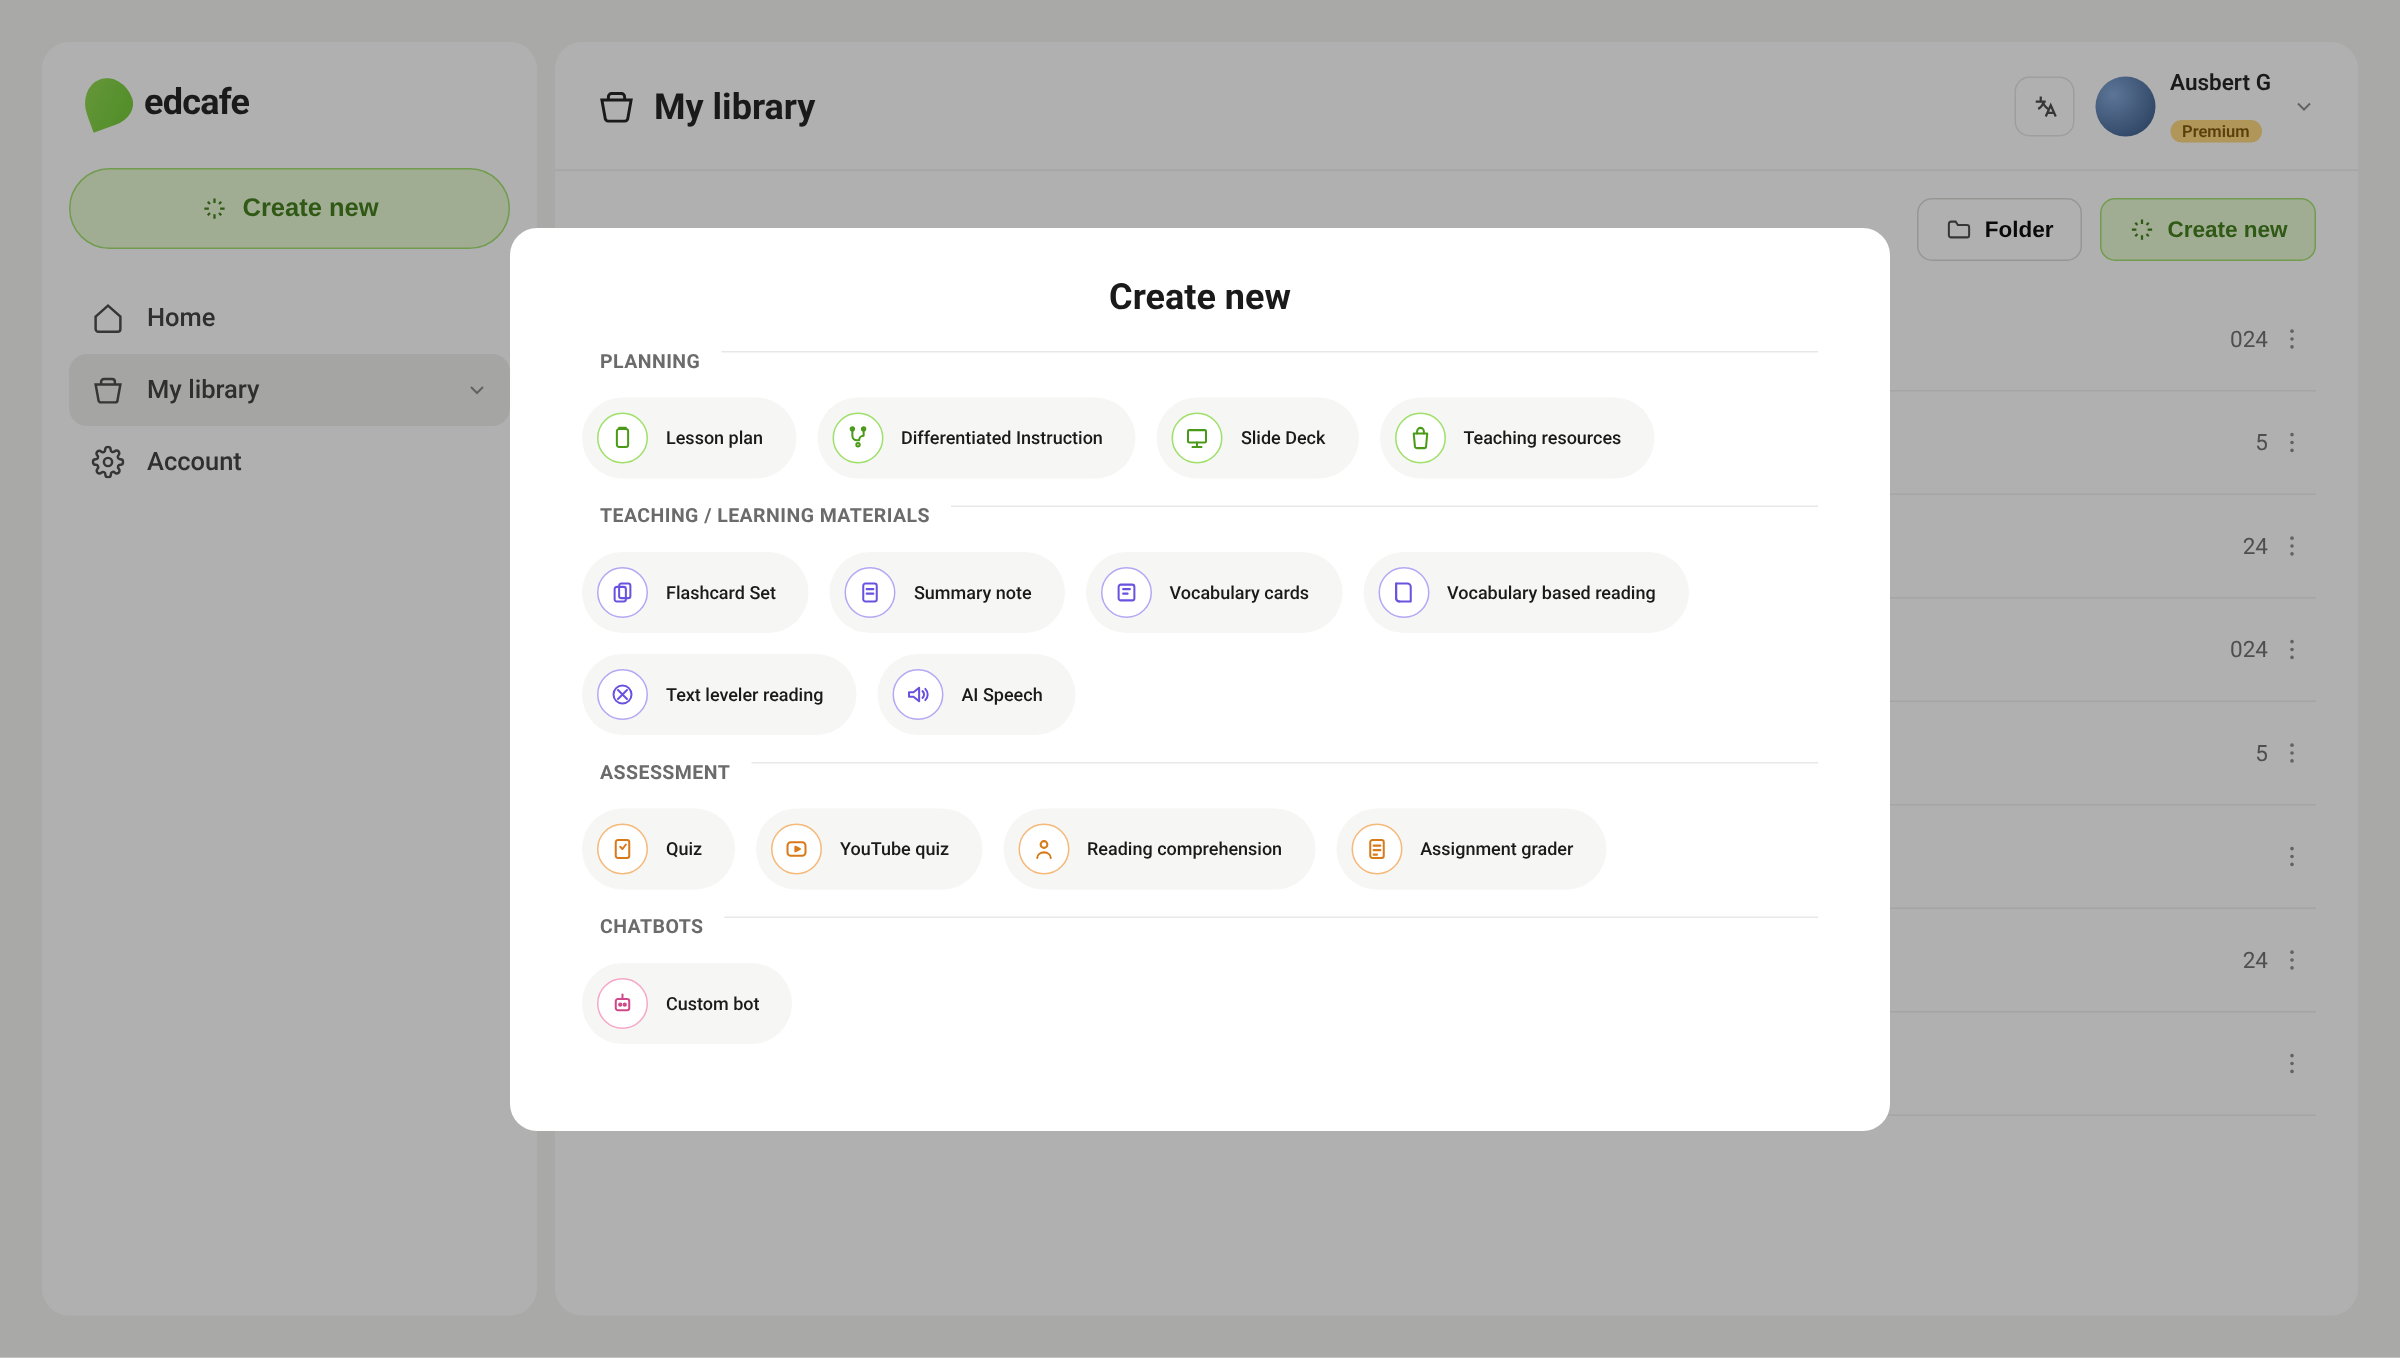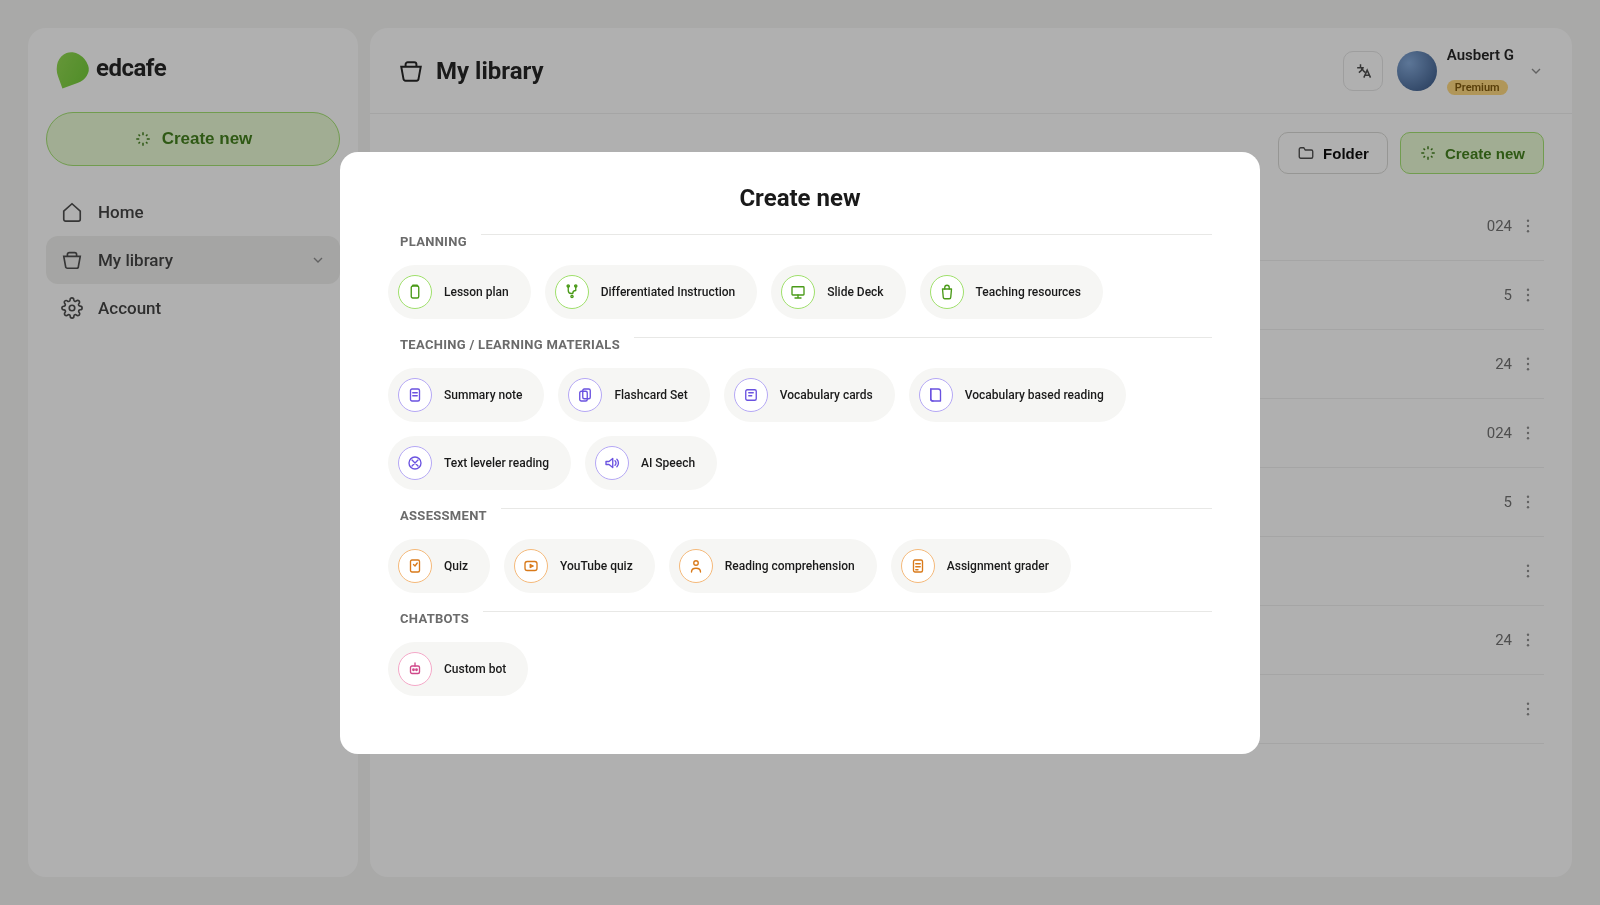--- a/index.html
+++ b/index.html
@@ -457,34 +457,34 @@
             <span>Teaching resources</span>
           </div>
         </div>
         <div class="section-header">
           <span>TEACHING / LEARNING MATERIALS</span>
         </div>
         <div class="chips">
           <div class="chip purple">
             <span class="chip-icon">
               <svg width="18" height="18" viewBox="0 0 24 24" fill="none" stroke="#6a52e0" stroke-width="1.8" stroke-linecap="round" stroke-linejoin="round">
+                <rect x="5" y="7" width="10" height="13" rx="2"></rect>
+                <rect x="9" y="4" width="10" height="13" rx="2"></rect>
+              </svg>
+            </span>
+            <span>Flashcard Set</span>
+          </div>
+          <div class="chip purple">
+            <span class="chip-icon">
+              <svg width="18" height="18" viewBox="0 0 24 24" fill="none" stroke="#6a52e0" stroke-width="1.8" stroke-linecap="round" stroke-linejoin="round">
                 <rect x="6" y="4" width="12" height="16" rx="2"></rect>
                 <path d="M9 9h6M9 13h6"></path>
               </svg>
             </span>
             <span>Summary note</span>
-          </div>
-          <div class="chip purple">
-            <span class="chip-icon">
-              <svg width="18" height="18" viewBox="0 0 24 24" fill="none" stroke="#6a52e0" stroke-width="1.8" stroke-linecap="round" stroke-linejoin="round">
-                <rect x="5" y="7" width="10" height="13" rx="2"></rect>
-                <rect x="9" y="4" width="10" height="13" rx="2"></rect>
-              </svg>
-            </span>
-            <span>Flashcard Set</span>
           </div>
           <div class="chip purple">
             <span class="chip-icon">
               <svg width="18" height="18" viewBox="0 0 24 24" fill="none" stroke="#6a52e0" stroke-width="1.8" stroke-linecap="round" stroke-linejoin="round">
                 <rect x="5" y="5" width="14" height="14" rx="2"></rect>
                 <path d="M9 9h6M9 13h4"></path>
               </svg>
             </span>
             <span>Vocabulary cards</span>
           </div>

